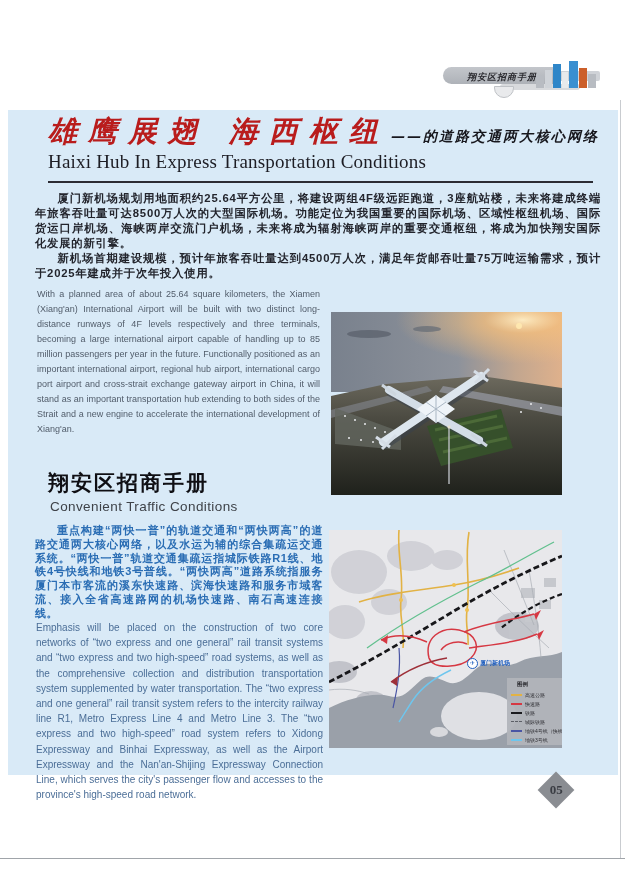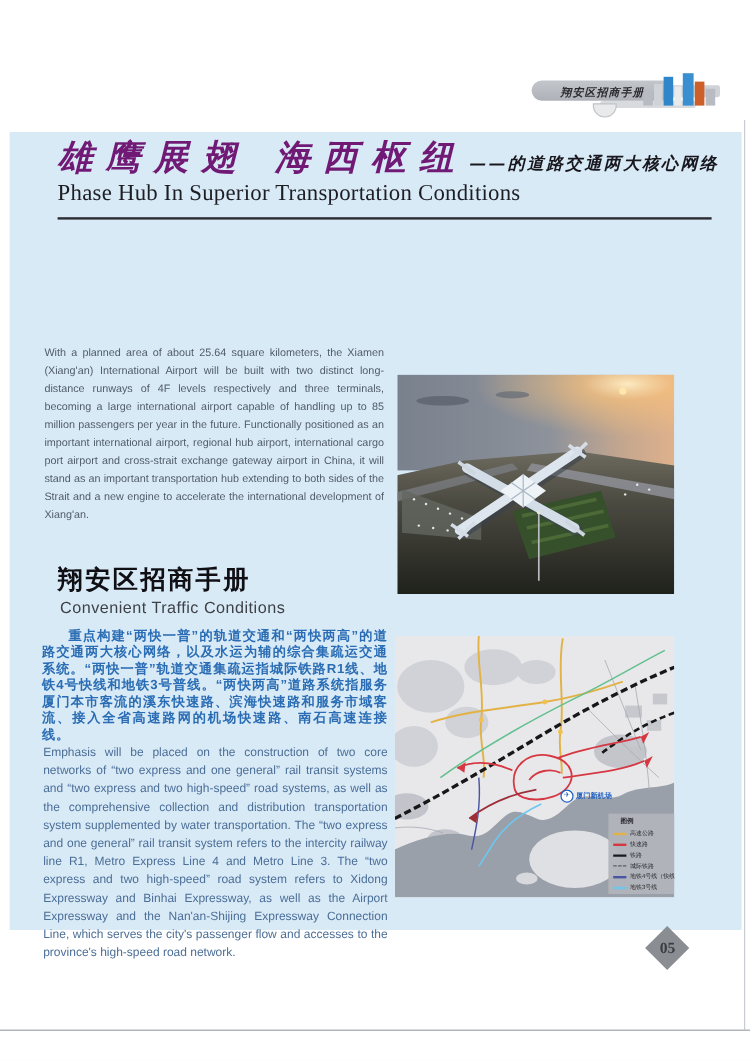--- a/index.html
+++ b/index.html
@@ -26,21 +26,21 @@
   .logo-tail2 { position:absolute; left:60px; top:24px; width:80px; height:6px; background:#d8dadd; border-radius:3px; }
   .logo-fan {
     position:absolute; left:54px; top:26px; width:18px; height:10px;
     background:#e9eaec; border:1px solid #bfc2c6; border-radius:0 0 18px 18px;
   }
   .logo-city { position:absolute; left:94px; top:0; }
   
   .title-row { position:absolute; left:48px; top:112px; display:flex; align-items:baseline; }
   .title-zh {
     font-family:"DejaVu Serif", serif; font-style:italic; font-weight:bold;
-    font-size:29px; color:#701a75; letter-spacing:11px; white-space:nowrap;
+    font-size:29px; color:#b91c1c; letter-spacing:11px; white-space:nowrap;
   }
   .title-zh-sub {
     font-family:"DejaVu Serif", serif; font-style:italic; font-weight:bold;
     font-size:14px; color:#17171d; letter-spacing:2px; margin-left:2px; white-space:nowrap;
   }
   .title-en {
     position:absolute; left:48px; top:151px;
     font-family:"Liberation Serif", serif; font-size:19px; color:#1d1d24; letter-spacing:0.2px;
   }
   .divider { position:absolute; left:48px; top:181px; width:545px; height:2px; background:#2c2c34; }
@@ -130,23 +130,27 @@
         <rect x="45" y="8" width="8" height="20" fill="#cc5f2a"></rect>
         <rect x="54" y="14" width="8" height="14" fill="#b8bcc2"></rect>
       </svg>
     </div>
   </div>
 
   <div class="title-row">
     <span class="title-zh">雄鹰展翅  海西枢纽</span>
     <span class="title-zh-sub">——的道路交通两大核心网络</span>
   </div>
-  <div class="title-en">Phase Hub In Superior Transportation Conditions</div>
+  <div class="title-en">Haixi Hub In Express Transportation Conditions</div>
   <div class="divider"></div>
 
+  <div class="zh-intro">
+    <p>厦门新机场规划用地面积约25.64平方公里，将建设两组4F级远距跑道，3座航站楼，未来将建成终端年旅客吞吐量可达8500万人次的大型国际机场。功能定位为我国重要的国际机场、区域性枢纽机场、国际货运口岸机场、海峡两岸交流门户机场，未来将成为辐射海峡两岸的重要交通枢纽，将成为加快翔安国际化发展的新引擎。</p>
+    <p>新机场首期建设规模，预计年旅客吞吐量达到4500万人次，满足年货邮吞吐量75万吨运输需求，预计于2025年建成并于次年投入使用。</p>
+  </div>
 
   <div class="en-intro">
     <p>With a planned area of about 25.64 square kilometers, the Xiamen (Xiang'an) International Airport will be built with two distinct long-distance runways of 4F levels respectively and three terminals, becoming a large international airport capable of handling up to 85 million passengers per year in the future. Functionally positioned as an important international airport, regional hub airport, international cargo port airport and cross-strait exchange gateway airport in China, it will stand as an important transportation hub extending to both sides of the Strait and a new engine to accelerate the international development of Xiang'an.</p>
   </div>
 
   <div class="airport-fig">
     <svg width="231" height="183" viewBox="0 0 231 183">
       <defs>
         <linearGradient id="sea" x1="0" y1="0" x2="1" y2="0">
           <stop offset="0" stop-color="#79818d"></stop>

